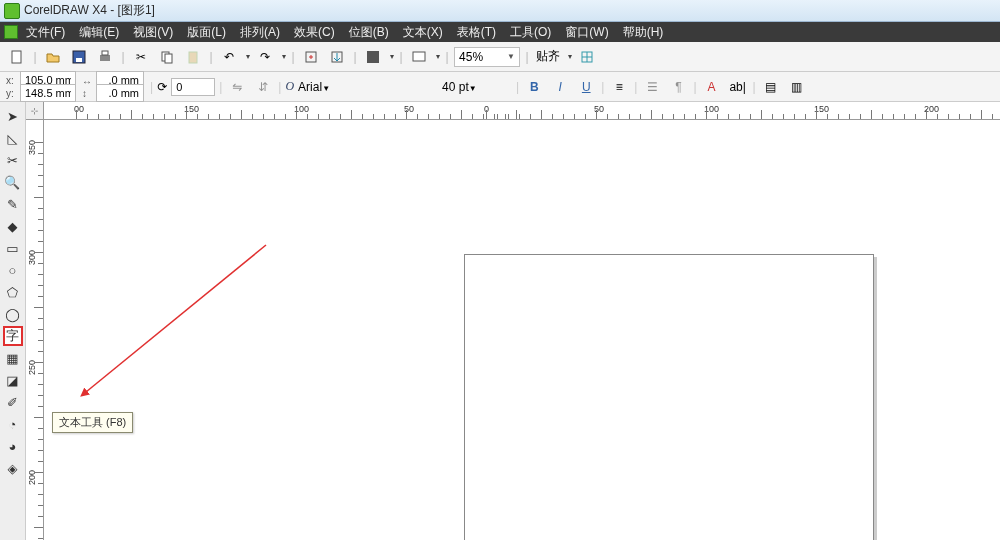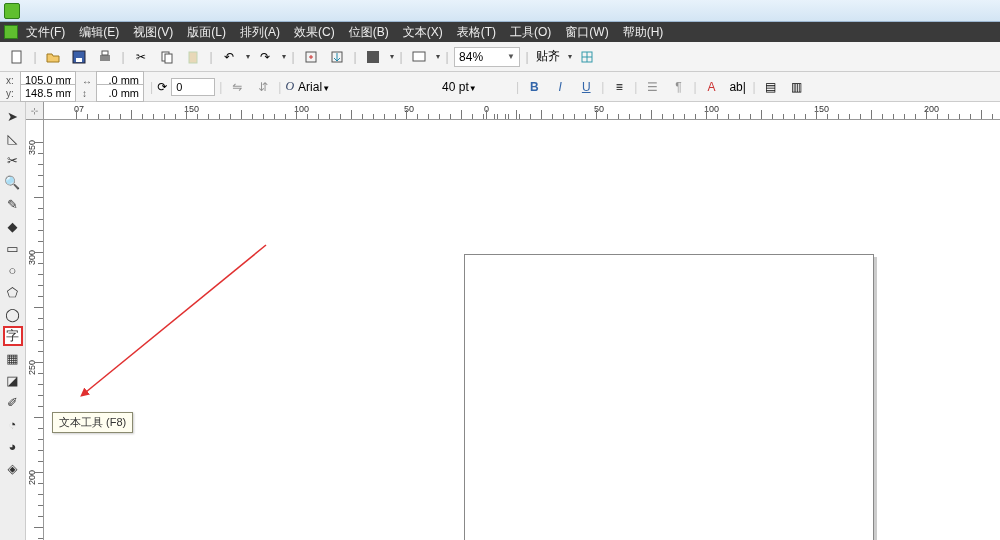--- a/index.html
+++ b/index.html
@@ -37,20 +37,21 @@
   .tri { font-size:8px; color:#444; margin-left:2px; }
   .corner { width:18px; height:18px; border-right:1px solid #999; border-bottom:1px solid #999; background:#eee; display:flex; align-items:center; justify-content:center; font-size:9px; color:#777; }
   svg.ic16 { width:16px; height:16px; }
   .disabled { opacity:.4; }
 </style>
 </head>
 <body>
 
 <div class="win-title">
   <div class="ic"></div>
+  <span>CorelDRAW X4 - [图形1]</span>
 </div>
 
 <div class="menu">
   <div class="mic"></div>
   <span class="mi">文件(F)</span>
   <span class="mi">编辑(E)</span>
   <span class="mi">视图(V)</span>
   <span class="mi">版面(L)</span>
   <span class="mi">排列(A)</span>
   <span class="mi">效果(C)</span>
@@ -126,21 +127,21 @@
     <span class="tri">▾</span>
   <div class="sep">|</div>
   <div class="btn">
       <svg class="ic16" viewBox="0 0 16 16">
         <rect x="2" y="3" width="12" height="9" fill="#fff" stroke="#555"></rect>
       </svg>
     </div>
     <span class="tri">▾</span>
   <div class="sep">|</div>
   <div class="drop">
-      <span>84%</span>
+      <span>45%</span>
       <span class="arr">▼</span>
     </div>
   <div class="sep">|</div>
   <span style="margin:9px 2px;text-align:right;">贴齐</span>
     <span class="tri">▾</span>
   <div class="btn">
       <svg class="ic16" viewBox="0 0 16 16">
         <rect x="3" y="3" width="10" height="10" fill="none" stroke="#39a"></rect>
         <path d="M3 8h10M8 3v10" stroke="#39a"></path>
       </svg>
@@ -221,21 +222,21 @@
     <div class="tb">✐</div>
     <div class="tb">◔</div>
     <div class="tb">◕</div>
     <div class="tb">◈</div>
   </div>
 
   <div class="canvas-area">
     <div style="display:flex">
       <div class="corner">⊹</div>
       <div class="ruler-top" id="rulerTop" style="flex:1">
-          <span class="tick" style="left: 30px; top: 2px;">07</span>
+          <span class="tick" style="left: 30px; top: 2px;">00</span>
           <div style="position: absolute; top: 8px; bottom: 0px; width: 1px; background: rgb(119, 119, 119); left: 32px;"></div>
           <div style="position: absolute; top: 12px; bottom: 0px; width: 1px; background: rgb(119, 119, 119); left: 43px;"></div>
           <div style="position: absolute; top: 12px; bottom: 0px; width: 1px; background: rgb(119, 119, 119); left: 54px;"></div>
           <div style="position: absolute; top: 12px; bottom: 0px; width: 1px; background: rgb(119, 119, 119); left: 65px;"></div>
           <div style="position: absolute; top: 12px; bottom: 0px; width: 1px; background: rgb(119, 119, 119); left: 76px;"></div>
           <div style="position: absolute; top: 8px; bottom: 0px; width: 1px; background: rgb(119, 119, 119); left: 87px;"></div>
           <div style="position: absolute; top: 12px; bottom: 0px; width: 1px; background: rgb(119, 119, 119); left: 98px;"></div>
           <div style="position: absolute; top: 12px; bottom: 0px; width: 1px; background: rgb(119, 119, 119); left: 109px;"></div>
           <div style="position: absolute; top: 12px; bottom: 0px; width: 1px; background: rgb(119, 119, 119); left: 120px;"></div>
           <div style="position: absolute; top: 12px; bottom: 0px; width: 1px; background: rgb(119, 119, 119); left: 131px;"></div>

